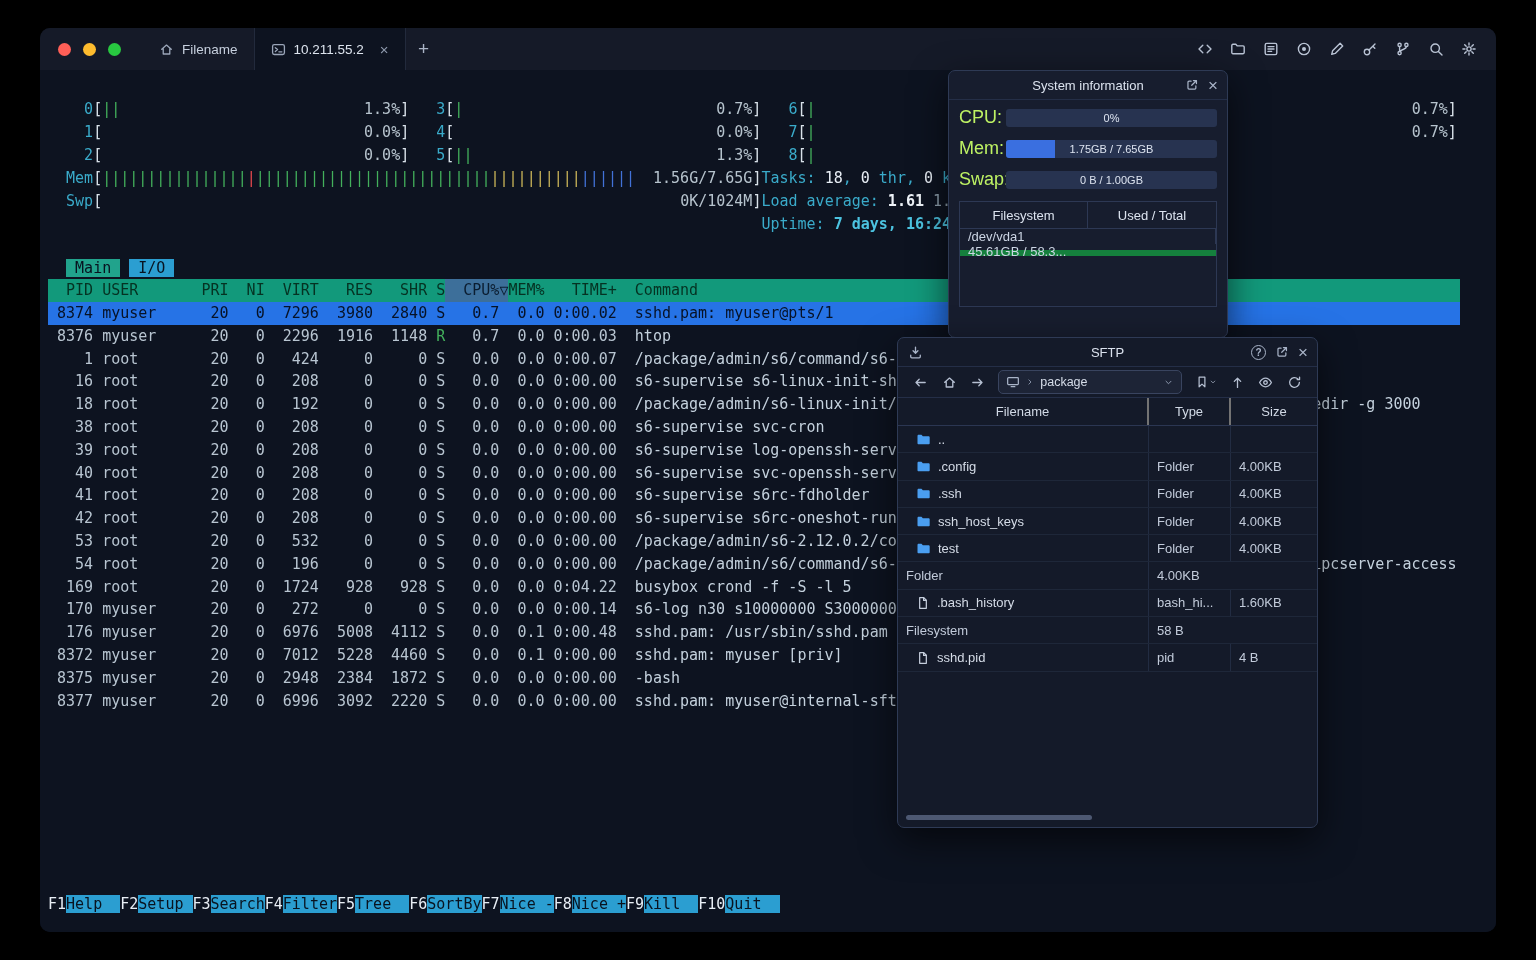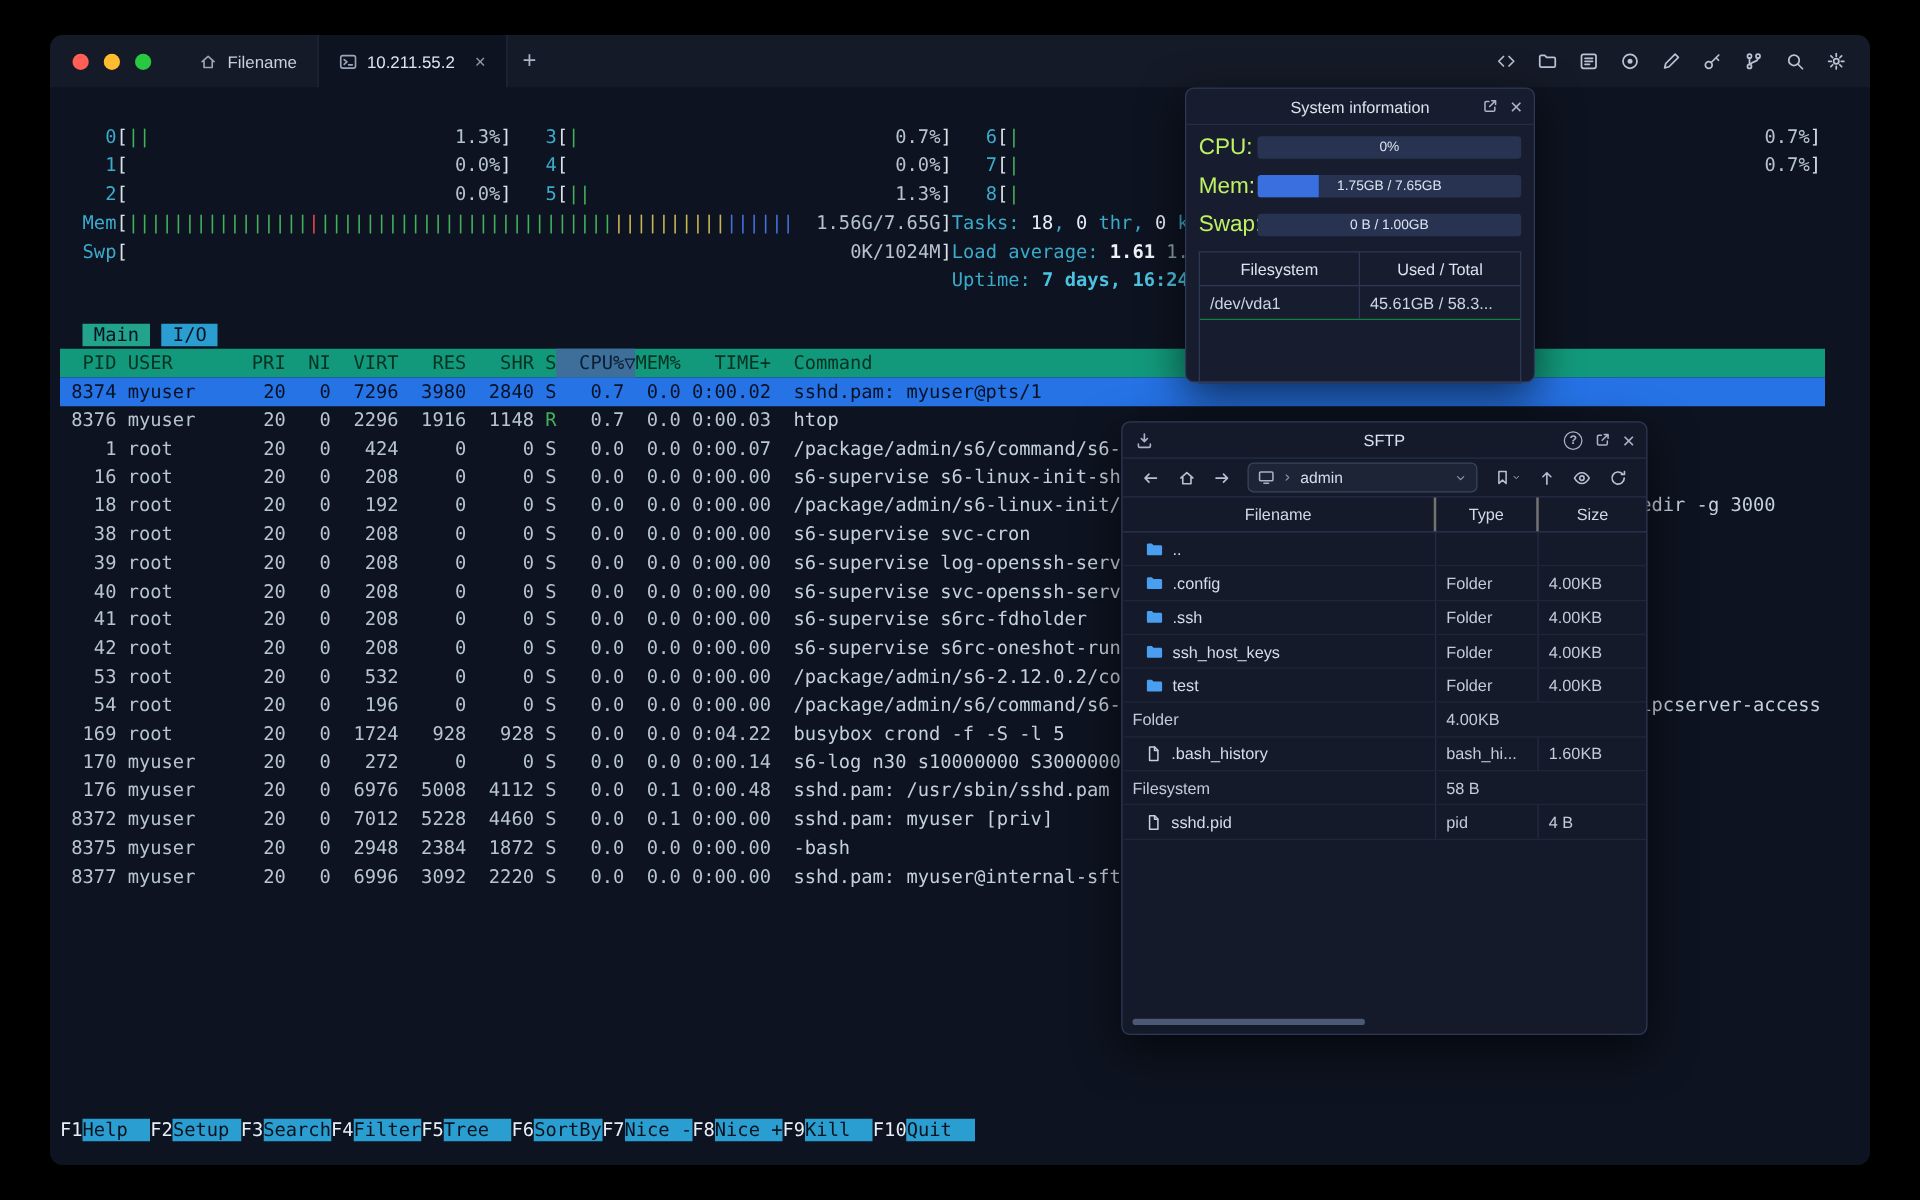--- a/index.html
+++ b/index.html
@@ -42,41 +42,41 @@
   .prow.sel span{color:#071226}
   .phead{background:#12997b;color:#053222}
   .phead .hl{background:#3d6f9a;color:#0b1d30}
   .c-grn{color:#43b05c}
   .fk-key{color:#e8eef5}
   .fk-lbl{background:#2b9ed1;color:#09131f}
 
   
   .panel{position:absolute;background:#171d2e;border:1px solid #2e3a55;border-radius:7px;
     box-shadow:0 12px 36px rgba(0,0,0,.6);z-index:5;font-family:"Liberation Sans",sans-serif}
-  #sysinfo-panel{left:908px;top:42px;width:280px;height:236px}
+  #sysinfo-panel{left:908px;top:42px;width:280px;height:268px}
   #sftp-panel{left:857px;top:309px;width:421px;height:491px;background:#141a29}
   .ptitle{position:relative;height:29px;display:flex;align-items:center;justify-content:center;
     border-bottom:1px solid #242e47;color:#dbe2ee;font-size:13px}
   .ptitle-left{position:absolute;left:10px;display:flex;gap:8px;align-items:center}
   .ptitle-icons{position:absolute;right:9px;display:flex;gap:9px;align-items:center}
   .picon{display:flex;align-items:center;justify-content:center;color:#a9b4c8}
   .close-x{font-size:17px;line-height:1}
   .help-circle{width:15px;height:15px;border:1.4px solid #a9b4c8;border-radius:50%;font-size:10px;font-weight:bold}
 
   .si-rows{padding:7px 10px 0 10px}
   .si-row{display:flex;align-items:center;margin-bottom:10px}
   .si-label{width:47px;font-size:18px;color:#bef264}
   .si-bar{position:relative;flex:1;height:18px;background:#273350;border-radius:3px;overflow:hidden}
   .si-fill{position:absolute;left:0;top:0;bottom:0;background:#3a6fe0}
   .si-bar-text{position:absolute;inset:0;display:flex;align-items:center;justify-content:center;font-size:11px;color:#dde4f0}
   .si-table{margin:11px 10px 12px;border:1px solid #2d3854;height:106px;font-size:13px}
   .si-thead{display:grid;grid-template-columns:1fr 1fr;height:27px;border-bottom:1px solid #2d3854;color:#dce3ef}
   .si-thead span{display:flex;align-items:center;justify-content:center}
   .si-thead span:first-child{border-right:1px solid #2d3854}
-  .fs-row{display:grid;grid-template-columns:1fr 1fr;height:27px;border-bottom:1px solid #15803d;color:#ccd5e4}
+  .fs-row{display:grid;grid-template-columns:1fr;height:27px;border-bottom:6px solid #15803d;color:#ccd5e4}
   .fs-row span{display:flex;align-items:center;padding-left:8px}
   .fs-row span:first-child{border-right:1px solid #2d3854}
 
   .sftp-toolbar{height:31px;display:flex;align-items:center;padding:0 10px;gap:3px;
     border-bottom:1px solid #242e47;color:#b6c0d2}
   .nav-btn{width:26px;height:24px;display:flex;align-items:center;justify-content:center;border-radius:4px;color:#b6c0d2}
   .path-box{display:flex;align-items:center;gap:5px;width:188px;height:24px;background:#1d2436;
     border:1px solid #39445f;border-radius:5px;padding:0 7px;margin:0 5px;font-size:12.5px;color:#d6dde9}
   .path-box .grow{flex:1}
   .pb-sep{color:#8f9ab0;display:flex}
@@ -299,21 +299,21 @@
             <svg width="14" height="14" viewBox="0 0 16 16" fill="none" stroke="currentColor" stroke-width="1.4" stroke-linecap="round" stroke-linejoin="round">
               <rect x="1.9" y="3" width="12.2" height="8" rx="1"></rect>
               <path d="M5.9 13.3h4.2"></path>
             </svg>
           </span>
         <span class="pb-sep">
             <svg width="10" height="10" viewBox="0 0 16 16" fill="none" stroke="currentColor" stroke-width="1.4" stroke-linecap="round" stroke-linejoin="round">
               <path d="M6.2 4.6 9.6 8l-3.4 3.4"></path>
             </svg>
           </span>
-        <span>admin</span>
+        <span>package</span>
         <span class="grow"></span>
         <span class="pb-sep">
             <svg width="11" height="11" viewBox="0 0 16 16" fill="none" stroke="currentColor" stroke-width="1.4" stroke-linecap="round" stroke-linejoin="round">
               <path d="M4.4 6.2 8 9.8l3.6-3.6"></path>
             </svg>
           </span>
       </span>
       <span class="nav-btn" style="width:32px">
         <span style="display:flex">
             <svg width="14" height="14" viewBox="0 0 16 16" fill="none" stroke="currentColor" stroke-width="1.4" stroke-linecap="round" stroke-linejoin="round">

